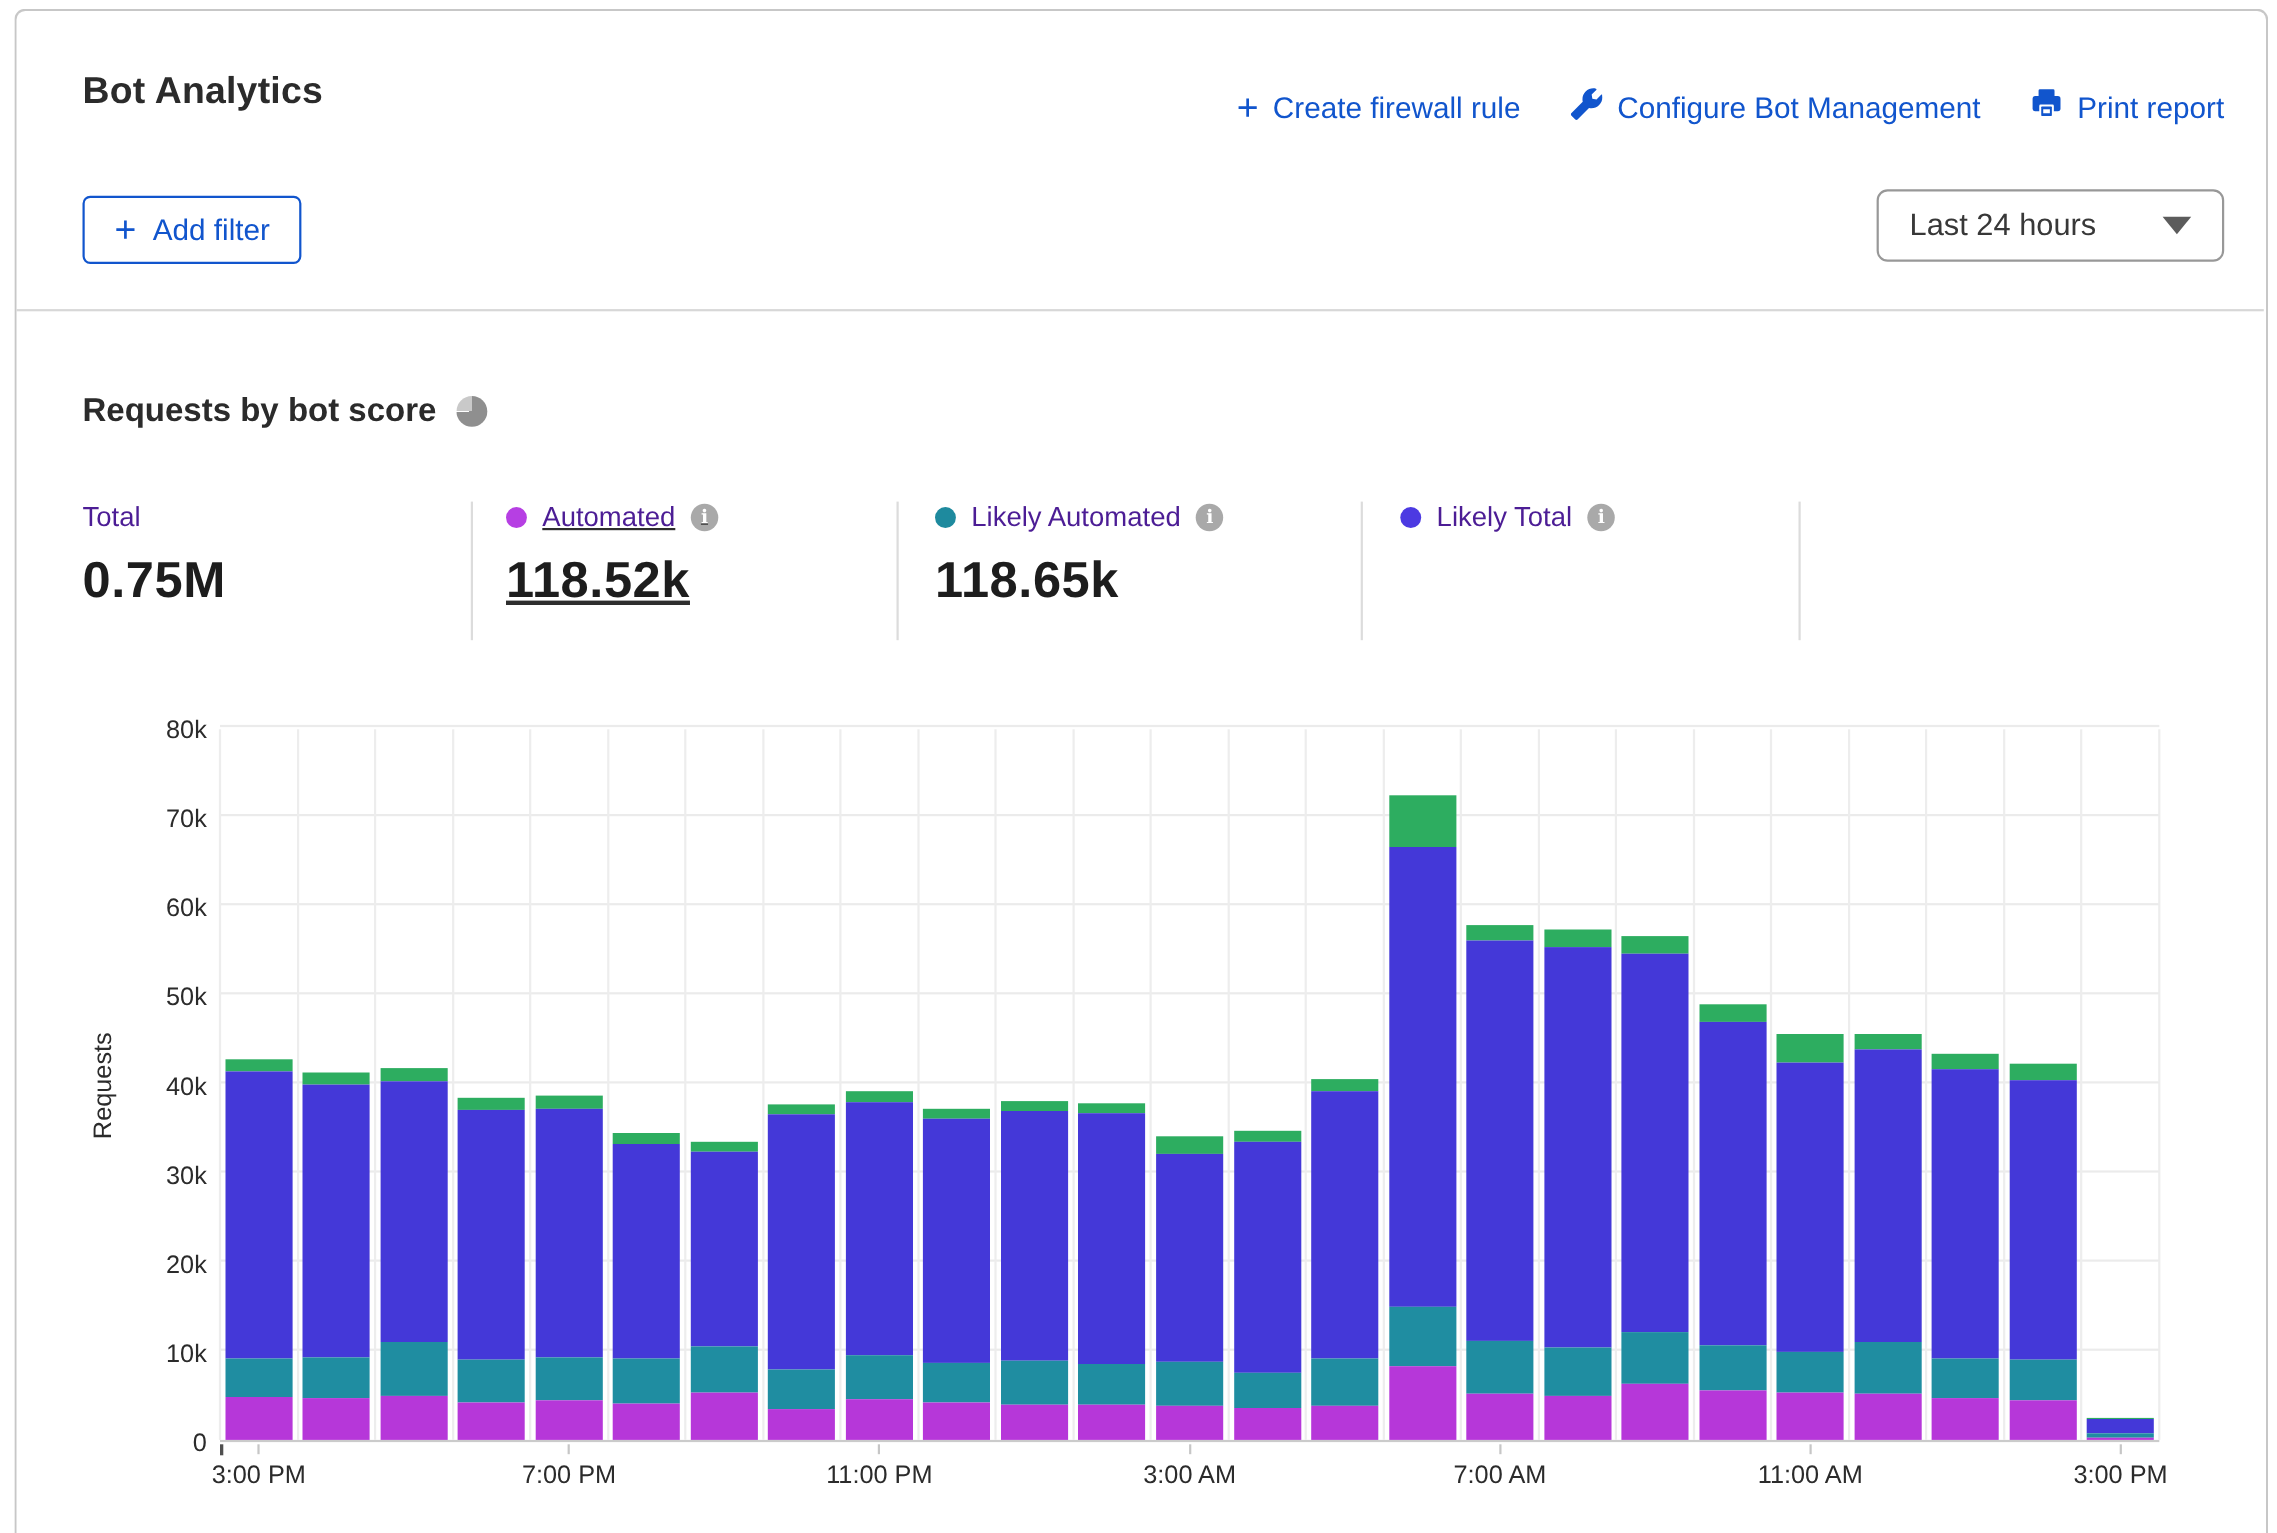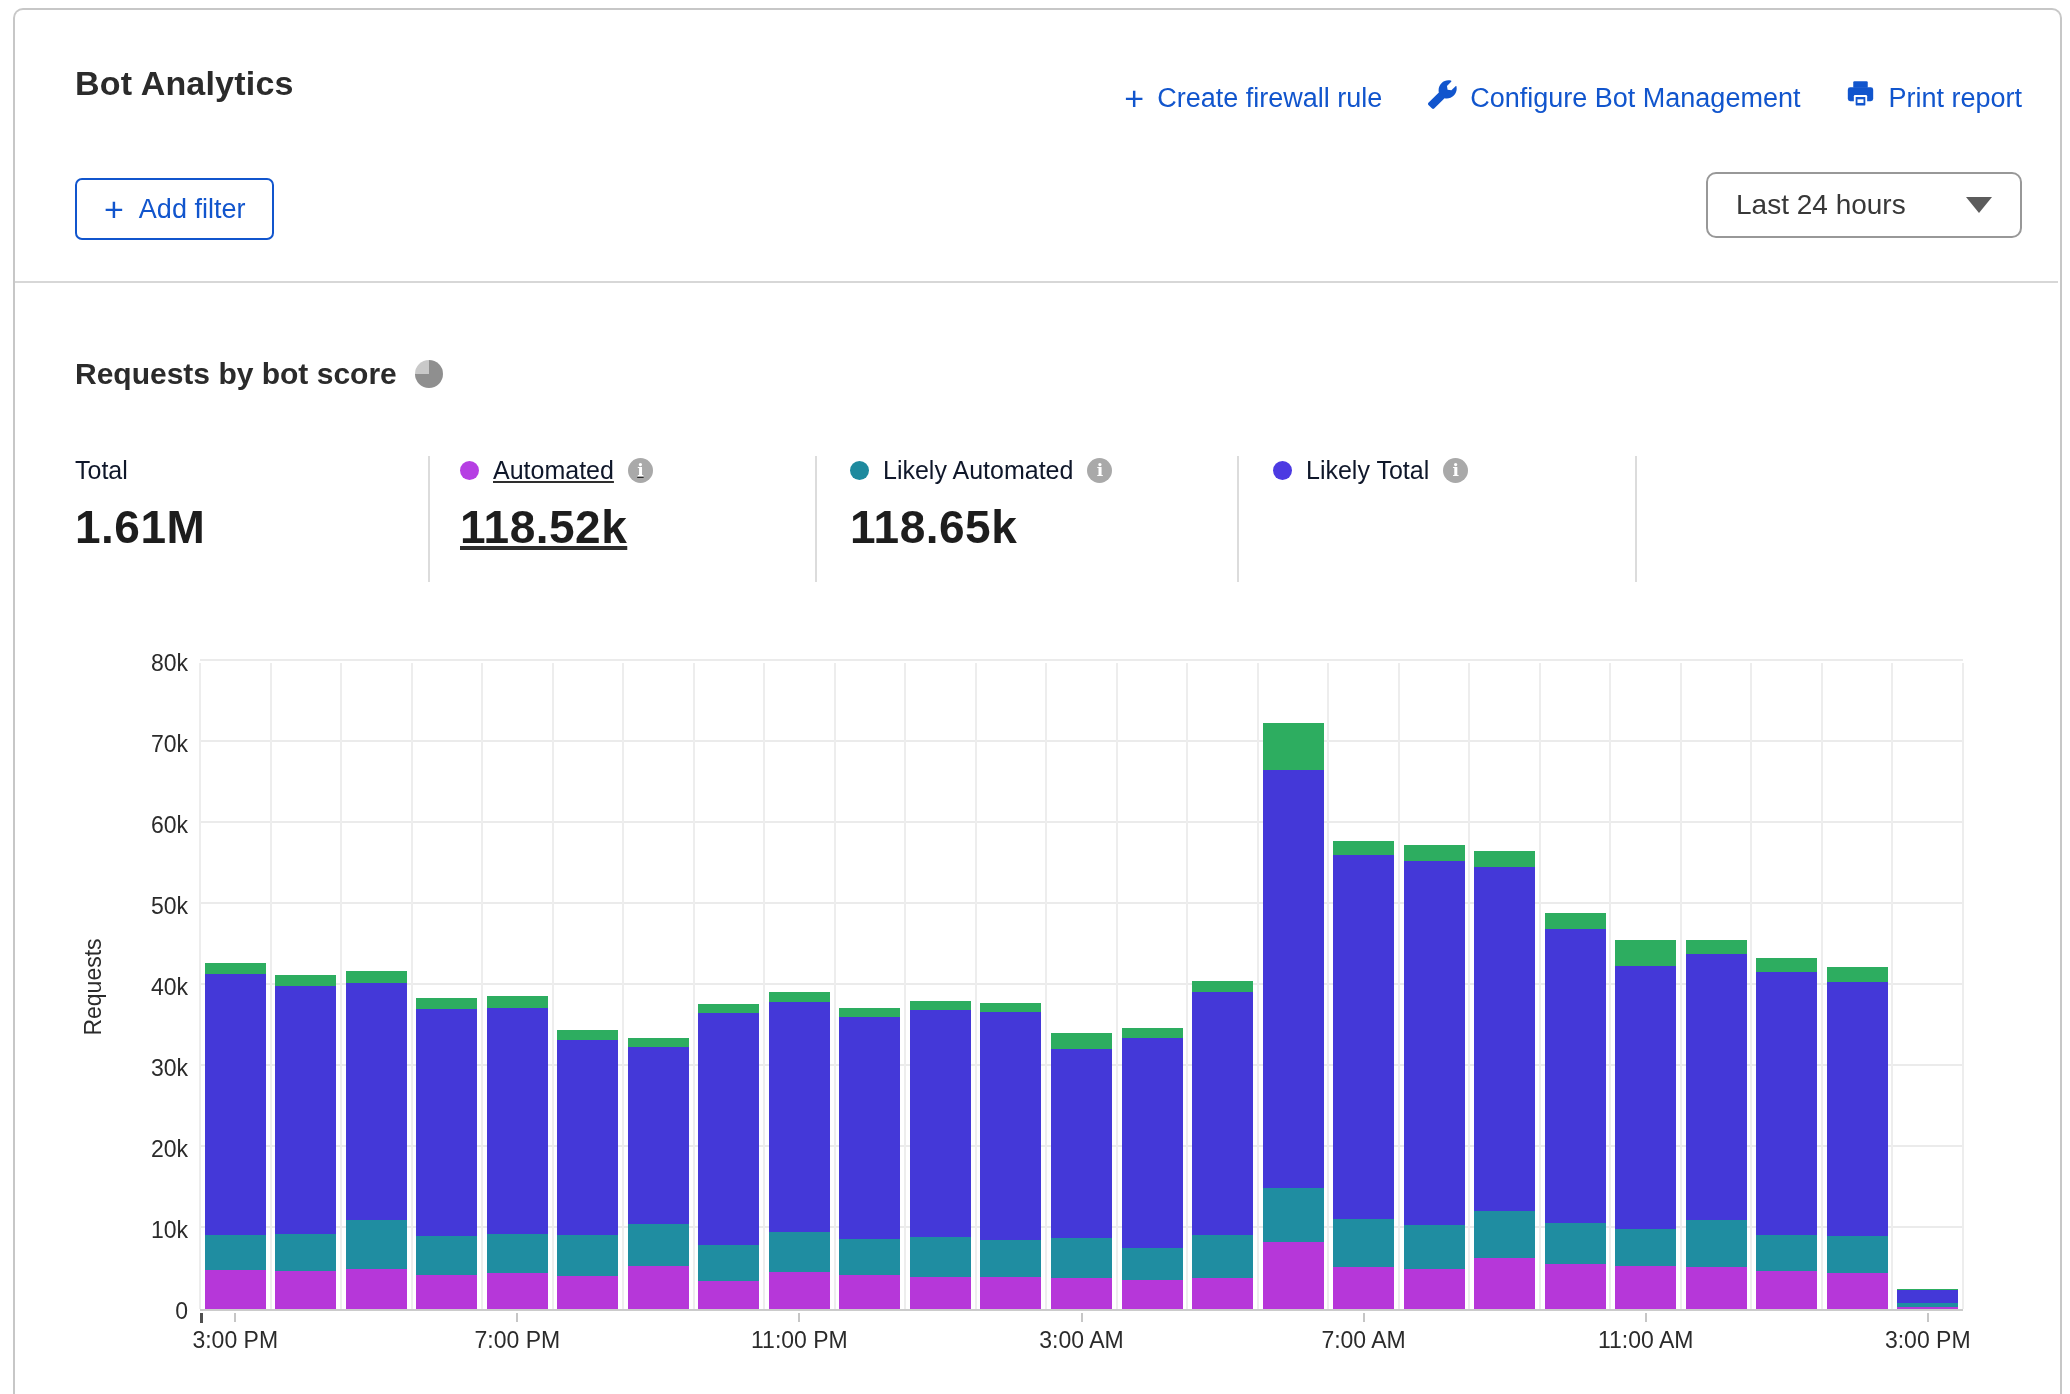--- a/index.html
+++ b/index.html
@@ -50,21 +50,21 @@
   }
   .section-title { font-size:30px; font-weight:700; color:#2b2b2b; }
   .pie-icon {
     width:28px; height:28px; border-radius:50%;
     background:conic-gradient(#8f8f8f 0deg 268deg, #fff 268deg 272deg, #c9c9c9 272deg 360deg);
   }
   
   .stat-col { position:absolute; top:452px; }
   .stat-label-row { display:flex; align-items:center; gap:14px; height:36px; }
   .stat-dot { width:19px; height:19px; border-radius:50%; flex:0 0 auto; }
-  .stat-label { font-size:25px; color:#0f172a; white-space:nowrap; }
+  .stat-label { font-size:25px; color:#4c1d95; white-space:nowrap; }
   .info-icon {
     width:25px; height:25px; border-radius:50%; background:#a9a9a9; color:#fff;
     font-size:17px; font-weight:700; line-height:25px; text-align:center; cursor:pointer;
     font-family:"DejaVu Serif",serif;
   }
   .info-icon::after { content:"i"; }
   .stat-value { margin-top:12px; font-size:46px; font-weight:700; color:#1d1d1d; letter-spacing:0.5px; }
   .stat-divider { position:absolute; top:456px; width:2px; height:126px; background:#dcdcdc; }
   
   .chart-plot {
@@ -138,21 +138,21 @@
 
   <div class="section-title-row">
     <span class="section-title">Requests by bot score</span>
     <span class="pie-icon"></span>
   </div>
 
   <div class="stat-col" style="left:75px;">
     <div class="stat-label-row">
       <span class="stat-label">Total</span>
     </div>
-    <div class="stat-value">1.61M</div>
+    <div class="stat-value">0.75M</div>
   </div>
   <div class="stat-divider" style="left:428px;"></div>
 
   <div class="stat-col" style="left:460px;text-decoration:underline;">
     <div class="stat-label-row">
       <span class="stat-dot" style="background: rgb(182, 63, 227);"></span>
       <span class="stat-label">Automated</span>
       <span class="info-icon"></span>
     </div>
     <div class="stat-value">118.52k</div>

